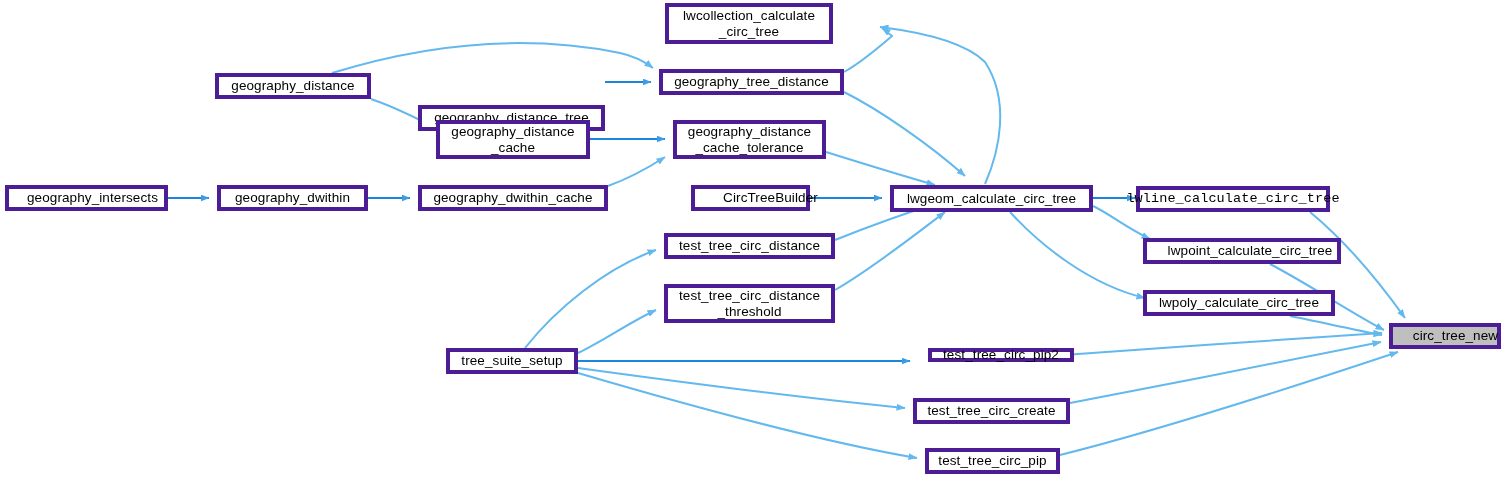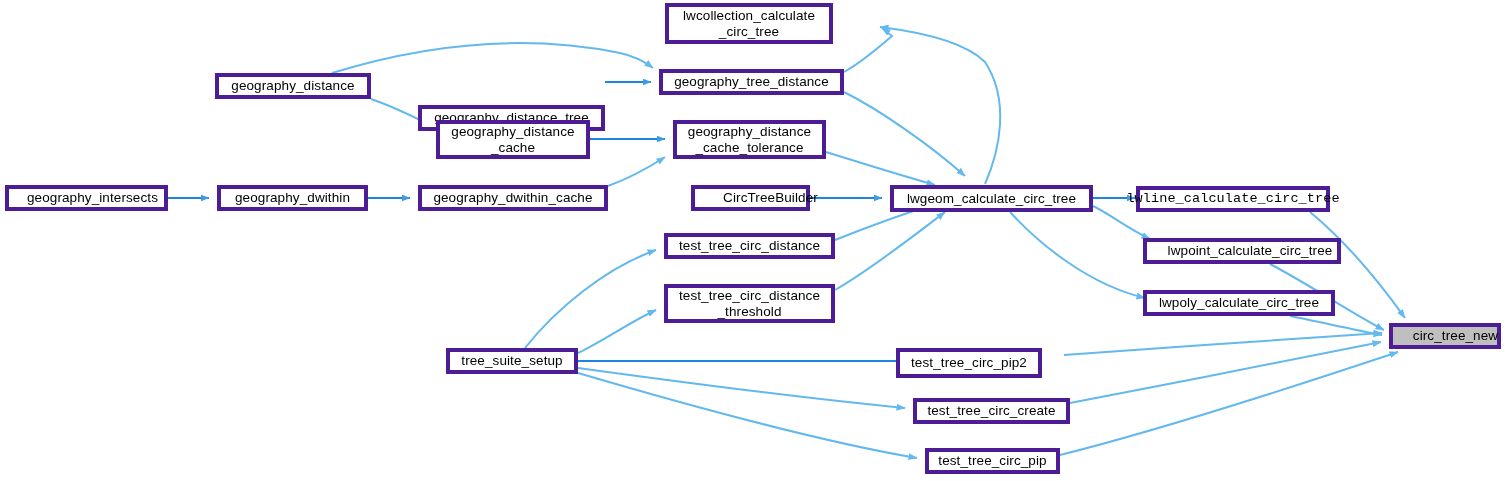--- a/index.html
+++ b/index.html
@@ -71,18 +71,18 @@
 _cache_tolerance</div>
       <div class="node" style="left: 691px; top: 185px; width: 119px; height: 26px; padding-left: 40px;">CircTreeBuilder</div>
       <div class="node" style="left: 890px; top: 185px; width: 203px; height: 27px;">lwgeom_calculate_circ_tree</div>
       <div class="node" style="left: 1136px; top: 186px; width: 194px; height: 26px; font-family: Liberation Mono, monospace;">lwline_calculate_circ_tree</div>
       <div class="node" style="left: 1143px; top: 238px; width: 198px; height: 26px; padding-left: 16px;">lwpoint_calculate_circ_tree</div>
       <div class="node" style="left: 1143px; top: 290px; width: 192px; height: 26px;">lwpoly_calculate_circ_tree</div>
       <div class="node" style="left: 664px; top: 233px; width: 171px; height: 26px;">test_tree_circ_distance</div>
       <div class="node" style="left: 664px; top: 284px; width: 171px; height: 39px;">test_tree_circ_distance
 _threshold</div>
       <div class="node" style="left: 446px; top: 348px; width: 132px; height: 26px;">tree_suite_setup</div>
-      <div class="node" style="left: 896px; top: 348px; width: 146px; height: 30px;">test_tree_circ_pip2</div>
+      <div class="node" style="left: 928px; top: 348px; width: 146px; height: 14px;">test_tree_circ_pip2</div>
       <div class="node" style="left: 913px; top: 398px; width: 157px; height: 26px;">test_tree_circ_create</div>
       <div class="node" style="left: 925px; top: 448px; width: 135px; height: 26px;">test_tree_circ_pip</div>
       <div class="node highlight" style="left: 1389px; top: 323px; width: 112px; height: 26px; padding-left: 21px;">circ_tree_new</div>
     </div>
 </div>
 
 </body></html>

